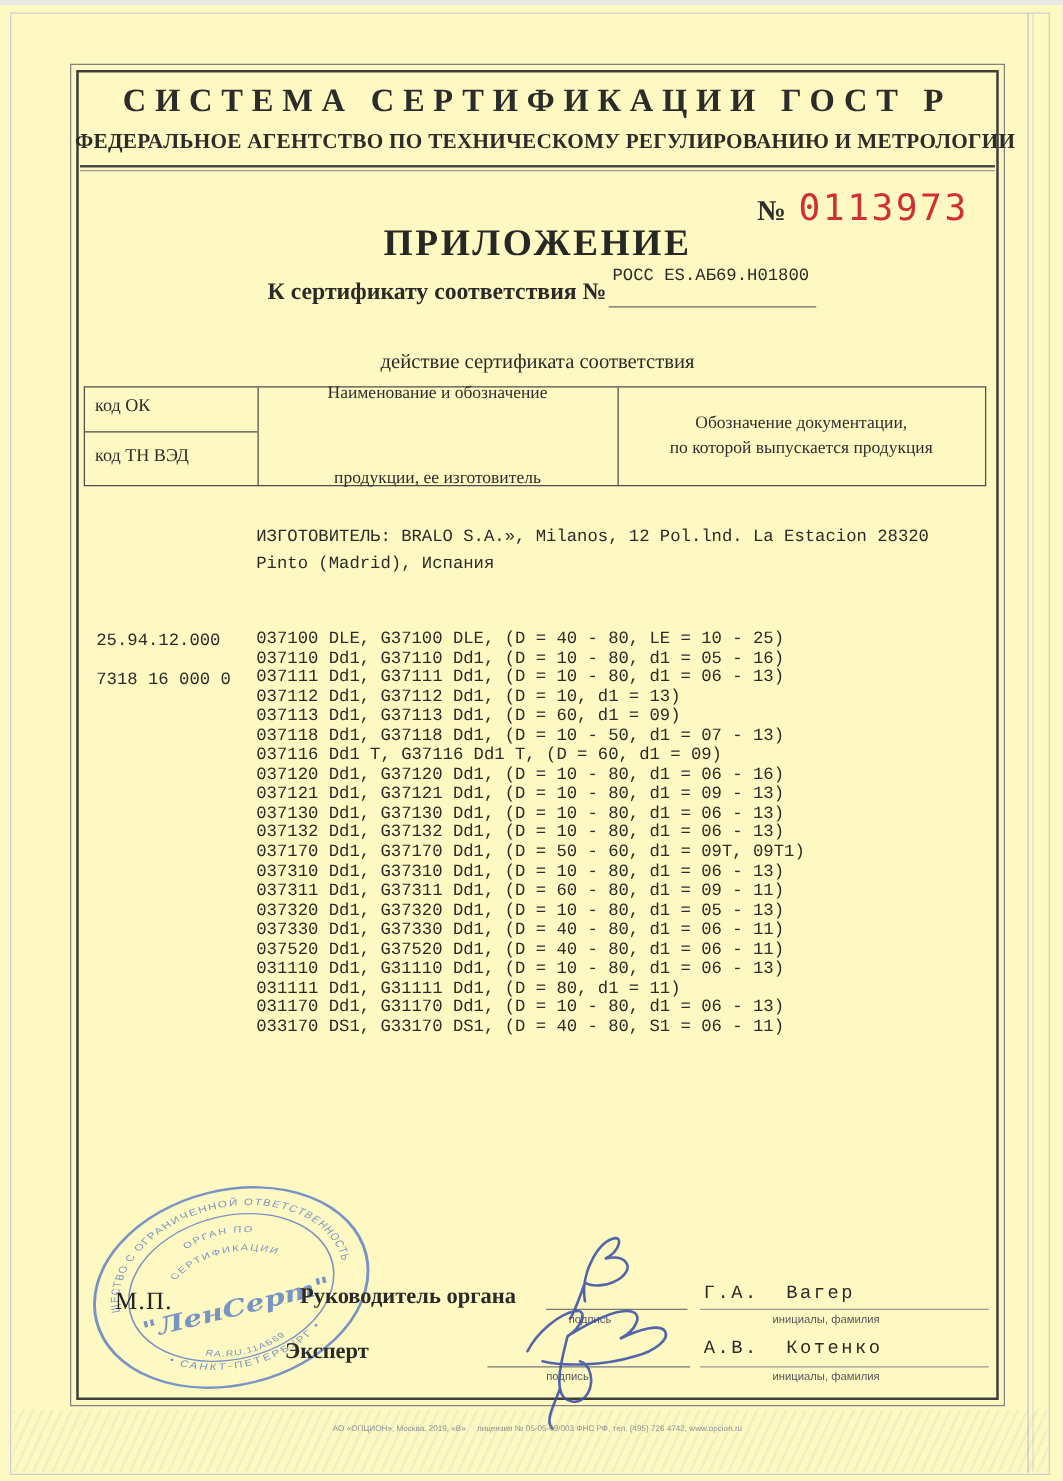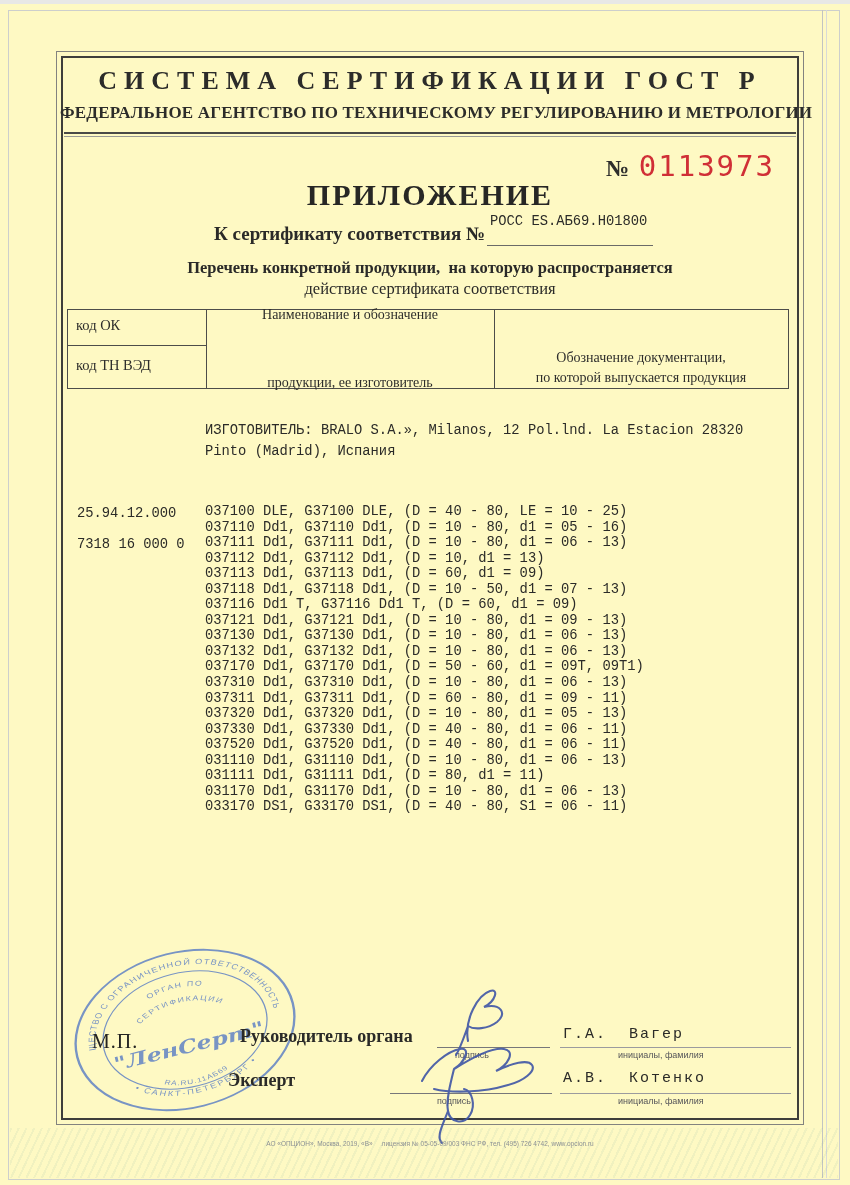--- a/index.html
+++ b/index.html
@@ -36,21 +36,21 @@
   .sub2{left:60px; top:275px; width:740px; text-align:center; font-size:16.5px; font-weight:normal; color:#2a2a28; white-space:pre;}
 
   .tbl{left:67px; top:305px; width:720px; height:78px; border:1.5px solid #4d4d4a;}
   .tbl-v1{left:138px; top:0; width:1px; height:100%; background:#4d4d4a;}
   .tbl-v2{left:426px; top:0; width:1px; height:100%; background:#4d4d4a;}
   .tbl-h1{left:0; top:35px; width:138px; height:1px; background:#4d4d4a;}
   .tbl-cell-label{font-size:14.5px; color:#2e2e2c;}
   .cell-ok{left:8px; top:7px;}
   .cell-tnved{left:8px; top:47px;}
   .cell-mid{left:138px; top:0; width:288px; height:100%; display:flex; flex-direction:column; justify-content:center; text-align:center; font-size:14px; color:#2e2e2c; line-height:20px;gap:48px;}
-  .cell-right{left:426px; top:0; width:294px; height:100%; display:flex; flex-direction:column; justify-content:flex-end; text-align:center; font-size:14px; color:#2e2e2c; line-height:20px;}
+  .cell-right{left:426px; top:0; width:294px; height:100%; display:flex; flex-direction:column; justify-content:center; text-align:center; font-size:14px; color:#2e2e2c; line-height:20px;}
 
   .mono{font-family:"Liberation Mono", monospace; color:#2b2b28;}
   .mfr1{left:205px; top:419px; font-size:13.8px; white-space:pre;}
   .mfr2{left:205px; top:440px; font-size:13.8px; white-space:pre;}
 
   .code-ok{left:77px; top:502px; font-size:13.8px; white-space:pre;}
   .code-tnved{left:77px; top:533px; font-size:13.8px; white-space:pre;}
 
   .products{left:205px; top:500px; width:560px;}
   .pline{font-family:"Liberation Mono", monospace; font-size:13.8px; color:#2b2b28; height:15.55px; line-height:15.55px; white-space:pre;}
@@ -98,21 +98,20 @@
   <div class="abs doc-number">
     <span class="nsign">№</span><span class="nval">0113973</span>
   </div>
 
   <div class="abs apx-title">ПРИЛОЖЕНИЕ</div>
 
   <div class="abs cert-label">К сертификату соответствия №</div>
   <div class="abs cert-value mono">РОСС ES.АБ69.Н01800</div>
   <div class="abs cert-line"></div>
 
-  <div class="abs sub1">Перечень конкретной продукции,  на которую распространяется</div>
   <div class="abs sub2">действие сертификата соответствия</div>
 
   <div class="abs tbl">
     <div class="abs tbl-v1"></div>
     <div class="abs tbl-v2"></div>
     <div class="abs tbl-h1"></div>
     <div class="abs tbl-cell-label cell-ok">код ОК</div>
     <div class="abs tbl-cell-label cell-tnved">код ТН ВЭД</div>
     <div class="abs cell-mid">
       <span>Наименование и обозначение</span>
@@ -131,20 +130,21 @@
   <div class="abs code-tnved mono">7318 16 000 0</div>
 
   <div class="abs products">
     <div class="pline">037100 DLE, G37100 DLE, (D = 40 - 80, LE = 10 - 25)</div>
     <div class="pline">037110 Dd1, G37110 Dd1, (D = 10 - 80, d1 = 05 - 16)</div>
     <div class="pline">037111 Dd1, G37111 Dd1, (D = 10 - 80, d1 = 06 - 13)</div>
     <div class="pline">037112 Dd1, G37112 Dd1, (D = 10, d1 = 13)</div>
     <div class="pline">037113 Dd1, G37113 Dd1, (D = 60, d1 = 09)</div>
     <div class="pline">037118 Dd1, G37118 Dd1, (D = 10 - 50, d1 = 07 - 13)</div>
     <div class="pline">037116 Dd1 T, G37116 Dd1 T, (D = 60, d1 = 09)</div>
+    <div class="pline">037120 Dd1, G37120 Dd1, (D = 10 - 80, d1 = 06 - 16)</div>
     <div class="pline">037121 Dd1, G37121 Dd1, (D = 10 - 80, d1 = 09 - 13)</div>
     <div class="pline">037130 Dd1, G37130 Dd1, (D = 10 - 80, d1 = 06 - 13)</div>
     <div class="pline">037132 Dd1, G37132 Dd1, (D = 10 - 80, d1 = 06 - 13)</div>
     <div class="pline">037170 Dd1, G37170 Dd1, (D = 50 - 60, d1 = 09T, 09T1)</div>
     <div class="pline">037310 Dd1, G37310 Dd1, (D = 10 - 80, d1 = 06 - 13)</div>
     <div class="pline">037311 Dd1, G37311 Dd1, (D = 60 - 80, d1 = 09 - 11)</div>
     <div class="pline">037320 Dd1, G37320 Dd1, (D = 10 - 80, d1 = 05 - 13)</div>
     <div class="pline">037330 Dd1, G37330 Dd1, (D = 40 - 80, d1 = 06 - 11)</div>
     <div class="pline">037520 Dd1, G37520 Dd1, (D = 40 - 80, d1 = 06 - 11)</div>
     <div class="pline">031110 Dd1, G31110 Dd1, (D = 10 - 80, d1 = 06 - 13)</div>

